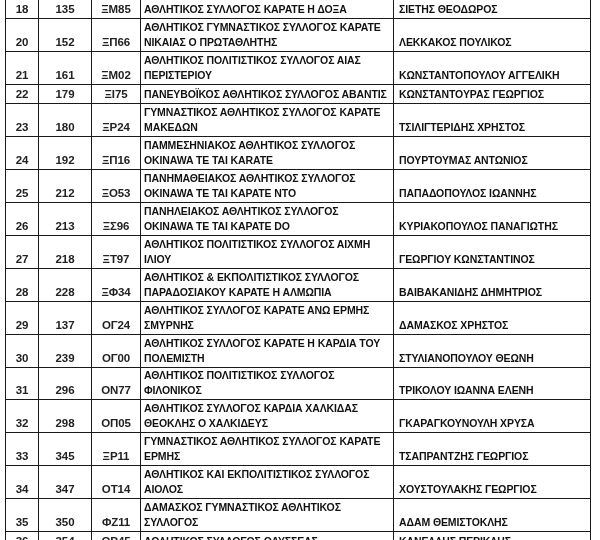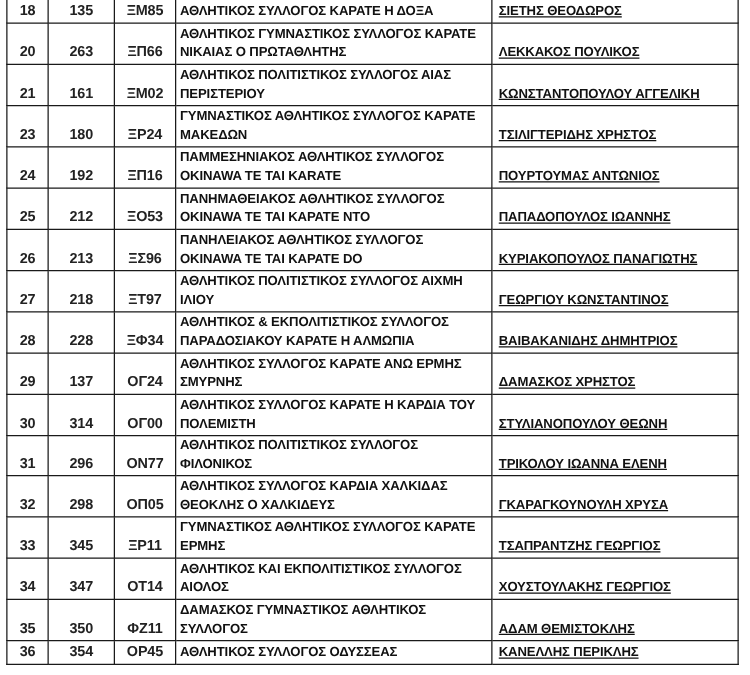--- a/index.html
+++ b/index.html
@@ -40,21 +40,20 @@
       color: #222;
     }
     .doc-table td.c-club {
       white-space: normal;
       vertical-align: top;
       padding-top: 1px;
       line-height: 15px;
     }
     .doc-table td.c-rep {
       padding-left: 5px;
-      text-decoration: underline;
     }
     col.w-num { width: 33px; }
     col.w-reg { width: 53px; }
     col.w-code { width: 49px; }
     col.w-club { width: 253px; }
     col.w-rep { width: 197px; }
     tr.r1 { height: 19px; }
     tr.r2 { height: 32px; }
     tr.r1 td.c-club { vertical-align: bottom; padding-top: 0; }
   </style>
@@ -73,32 +72,39 @@
 
     <tr class="r1">
         <td class="c-num">18</td>
         <td class="c-reg">135</td>
         <td class="c-code">ΞΜ85</td>
         <td class="c-club">ΑΘΛΗΤΙΚΟΣ ΣΥΛΛΟΓΟΣ ΚΑΡΑΤΕ Η ΔΟΞΑ</td>
         <td class="c-rep">ΣΙΕΤΗΣ ΘΕΟΔΩΡΟΣ</td>
       </tr>
     <tr class="r2">
         <td class="c-num">20</td>
-        <td class="c-reg">263</td>
+        <td class="c-reg">152</td>
         <td class="c-code">ΞΠ66</td>
         <td class="c-club">ΑΘΛΗΤΙΚΟΣ ΓΥΜΝΑΣΤΙΚΟΣ ΣΥΛΛΟΓΟΣ ΚΑΡΑΤΕ ΝΙΚΑΙΑΣ Ο ΠΡΩΤΑΘΛΗΤΗΣ</td>
         <td class="c-rep">ΛΕΚΚΑΚΟΣ ΠΟΥΛΙΚΟΣ</td>
       </tr>
     <tr class="r2">
         <td class="c-num">21</td>
         <td class="c-reg">161</td>
         <td class="c-code">ΞΜ02</td>
         <td class="c-club">ΑΘΛΗΤΙΚΟΣ ΠΟΛΙΤΙΣΤΙΚΟΣ ΣΥΛΛΟΓΟΣ ΑΙΑΣ ΠΕΡΙΣΤΕΡΙΟΥ</td>
         <td class="c-rep">ΚΩΝΣΤΑΝΤΟΠΟΥΛΟΥ ΑΓΓΕΛΙΚΗ</td>
       </tr>
+    <tr class="r1">
+        <td class="c-num">22</td>
+        <td class="c-reg">179</td>
+        <td class="c-code">ΞΙ75</td>
+        <td class="c-club">ΠΑΝΕΥΒΟΪΚΟΣ ΑΘΛΗΤΙΚΟΣ ΣΥΛΛΟΓΟΣ ΑΒΑΝΤΙΣ</td>
+        <td class="c-rep">ΚΩΝΣΤΑΝΤΟΥΡΑΣ ΓΕΩΡΓΙΟΣ</td>
+      </tr>
     <tr class="r2">
         <td class="c-num">23</td>
         <td class="c-reg">180</td>
         <td class="c-code">ΞΡ24</td>
         <td class="c-club">ΓΥΜΝΑΣΤΙΚΟΣ ΑΘΛΗΤΙΚΟΣ ΣΥΛΛΟΓΟΣ ΚΑΡΑΤΕ ΜΑΚΕΔΩΝ</td>
         <td class="c-rep">ΤΣΙΛΙΓΤΕΡΙΔΗΣ ΧΡΗΣΤΟΣ</td>
       </tr>
     <tr class="r2">
         <td class="c-num">24</td>
         <td class="c-reg">192</td>
@@ -136,21 +142,21 @@
       </tr>
     <tr class="r2">
         <td class="c-num">29</td>
         <td class="c-reg">137</td>
         <td class="c-code">ΟΓ24</td>
         <td class="c-club">ΑΘΛΗΤΙΚΟΣ ΣΥΛΛΟΓΟΣ ΚΑΡΑΤΕ ΑΝΩ ΕΡΜΗΣ ΣΜΥΡΝΗΣ</td>
         <td class="c-rep">ΔΑΜΑΣΚΟΣ ΧΡΗΣΤΟΣ</td>
       </tr>
     <tr class="r2">
         <td class="c-num">30</td>
-        <td class="c-reg">314</td>
+        <td class="c-reg">239</td>
         <td class="c-code">ΟΓ00</td>
         <td class="c-club">ΑΘΛΗΤΙΚΟΣ ΣΥΛΛΟΓΟΣ ΚΑΡΑΤΕ Η ΚΑΡΔΙΑ ΤΟΥ ΠΟΛΕΜΙΣΤΗ</td>
         <td class="c-rep">ΣΤΥΛΙΑΝΟΠΟΥΛΟΥ ΘΕΩΝΗ</td>
       </tr>
     <tr class="r1">
         <td class="c-num">31</td>
         <td class="c-reg">296</td>
         <td class="c-code">ΟΝ77</td>
         <td class="c-club">ΑΘΛΗΤΙΚΟΣ ΠΟΛΙΤΙΣΤΙΚΟΣ ΣΥΛΛΟΓΟΣ ΦΙΛΟΝΙΚΟΣ</td>
         <td class="c-rep">ΤΡΙΚΟΛΟΥ ΙΩΑΝΝΑ ΕΛΕΝΗ</td>

